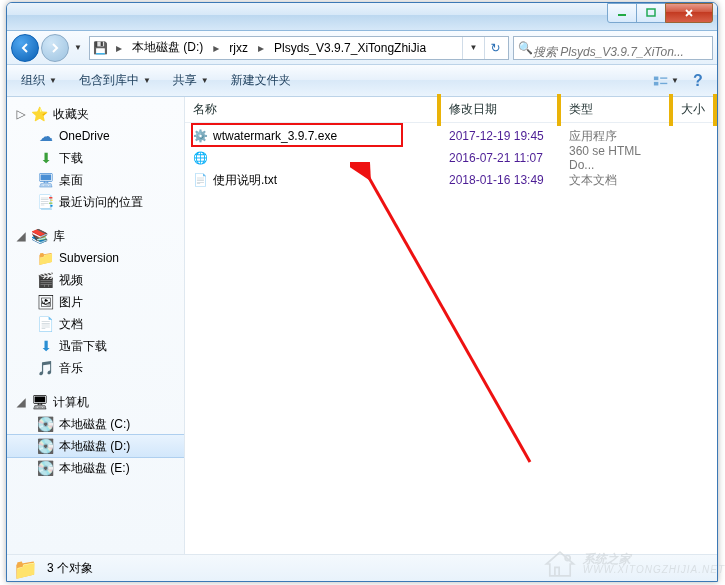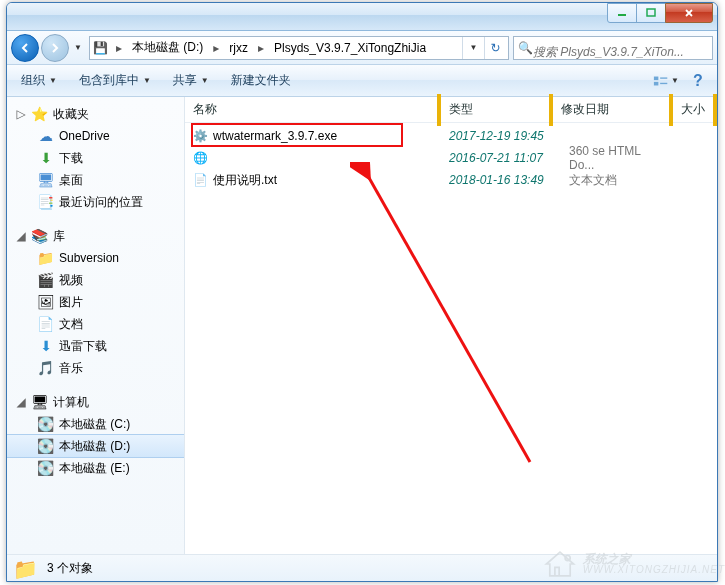--- a/index.html
+++ b/index.html
@@ -46,21 +46,21 @@
 .cols { display: flex; height: 26px; align-items: center; border-bottom: 1px solid #e8eef4; color: #233; }
 .col { padding: 16px 8px; border-right: 4px solid #eab308; height: 100%; display: flex; align-items: center; }
 .col.name { width: 256px; }
 .col.date { width: 120px; }
 .col.type { width: 112px; }
 .col.size { flex: 1; text-align: center; }
 .list { padding-top: 2px; position: relative; }
 .row { display: flex; height: 22px; align-items: center; }
 .cell { padding: 0 8px; display: flex; align-items: center; gap: 4px; }
 .cell.name { width: 256px; }
-.cell.date { width: 120px; color: #0f766e; font-style: italic; }
+.cell.date { width: 120px; color: #4c1d95; }
 .cell.type { width: 112px; color: #777; }
 .fic { width: 16px; height: 16px; display: inline-flex; align-items: center; justify-content: center; }
 
 .red-box { position: absolute; top: 0px; left: 6px; width: 212px; height: 24px; border: 2px solid #e11; pointer-events: none; }
 
 .statusbar { height: 28px; border-top: 1px solid #dfe8f0; background: linear-gradient(#f4f9fd,#e8f2fb); display: flex; align-items: center; padding: 0 8px; gap: 10px; }
 .stat-ic { width: 22px; height: 22px; display:flex; align-items:center; justify-content:center; }
 
 .arrow-annot { position: absolute; top: 162px; left: 350px; pointer-events: none; }
 .arrow-annot svg { width: 200px; height: 320px; }
@@ -236,31 +236,32 @@
         <div class="node sub">
             <span class="nic">💽</span>
             <span>本地磁盘 (E:)</span>
           </div>
       </div>
     </div>
 
     <div class="content">
       <div class="cols">
         <div class="col name">名称</div>
+        <div class="col date">修改日期</div>
         <div class="col type">类型</div>
-        <div class="col date">修改日期</div>
         <div class="col size">大小</div>
       </div>
       <div class="list">
         <div class="row">
           <div class="cell name">
               <span class="fic">⚙️</span>
               <span>wtwatermark_3.9.7.exe</span>
             </div>
           <div class="cell date">2017-12-19 19:45</div>
+          <div class="cell type">应用程序</div>
         </div>
         <div class="row">
           <div class="cell name">
               <span class="fic" style="color:#3aaf3a">🌐</span>
             </div>
           <div class="cell date">2016-07-21 11:07</div>
           <div class="cell type">360 se HTML Do...</div>
         </div>
         <div class="row">
           <div class="cell name">

